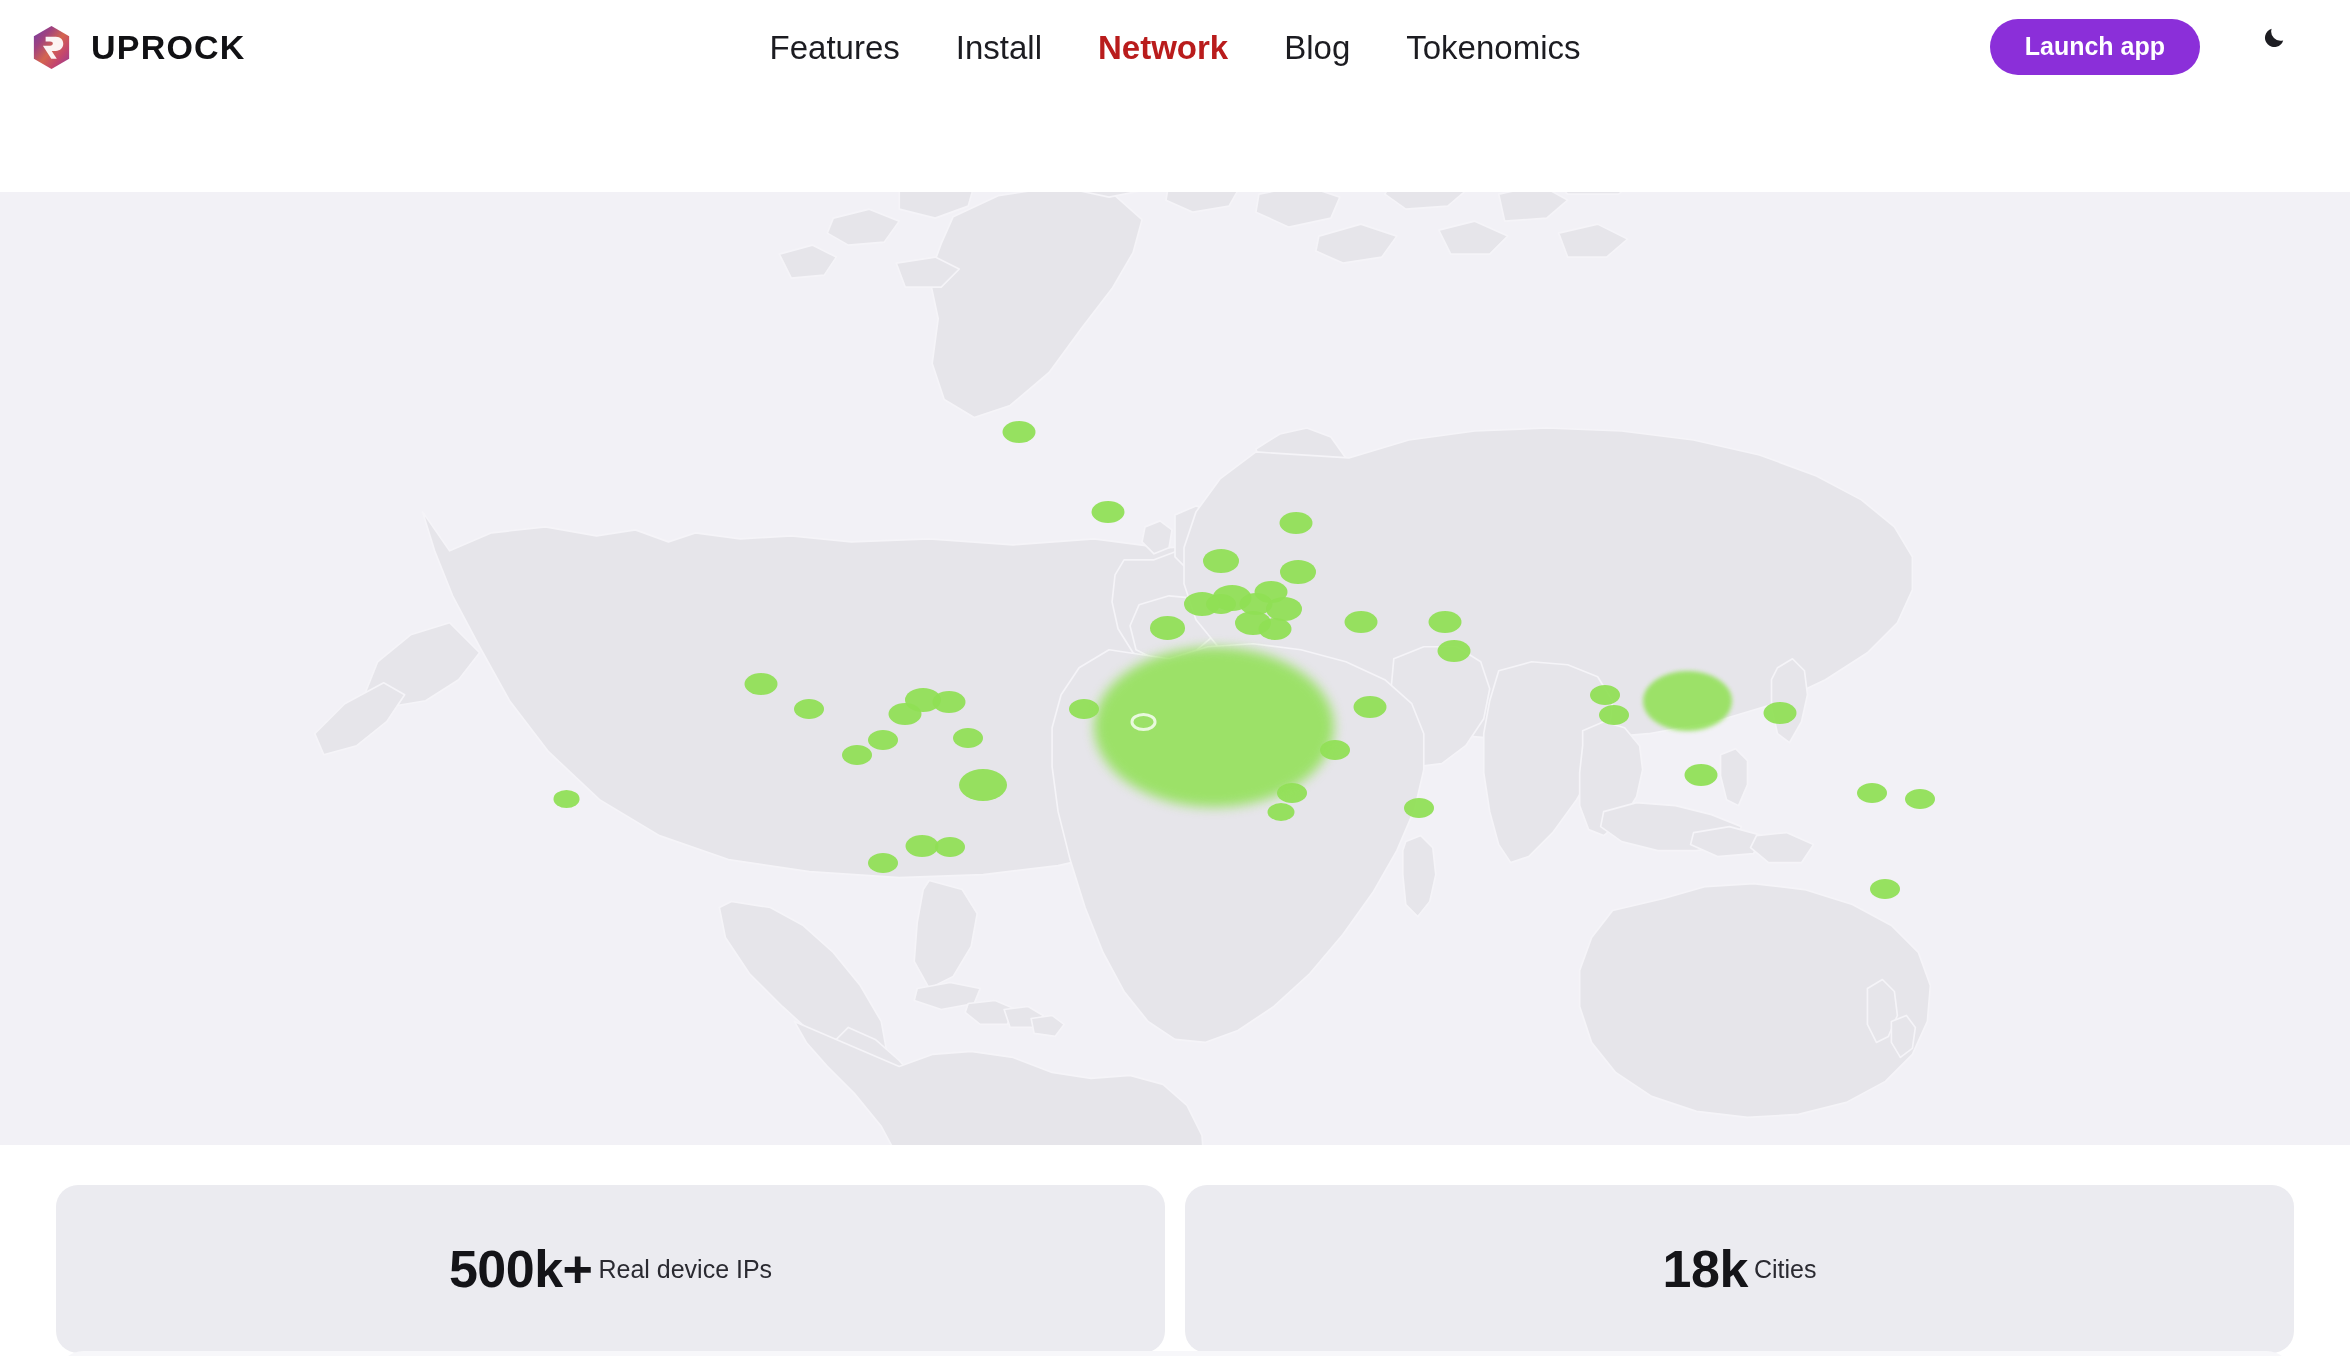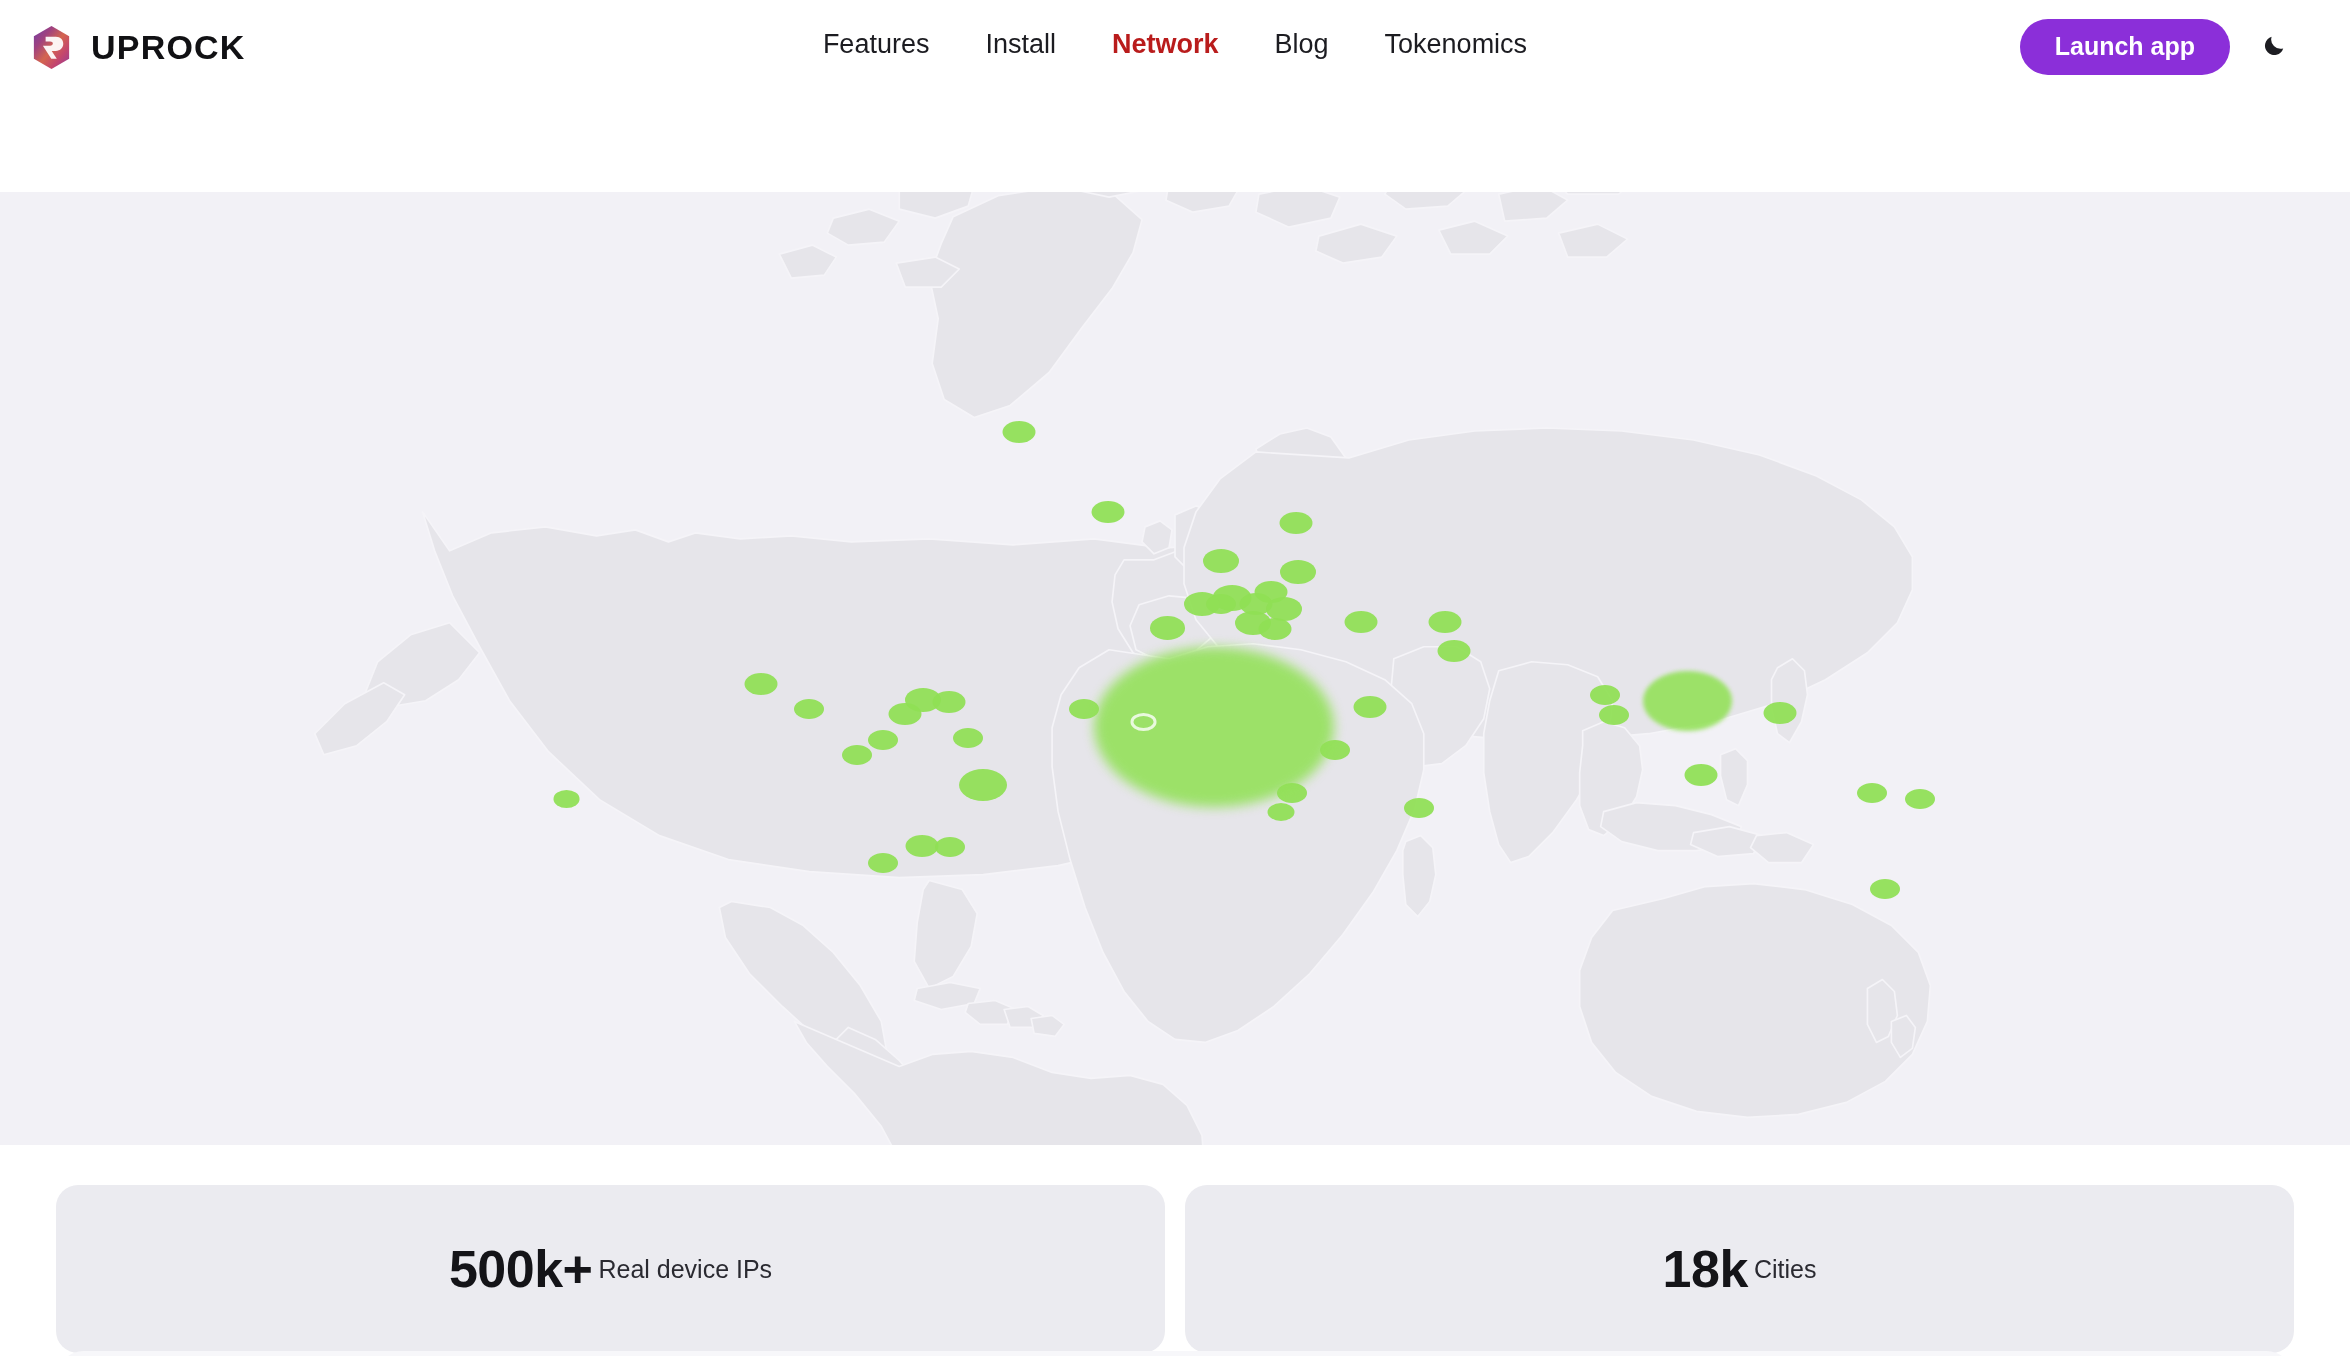--- a/index.html
+++ b/index.html
@@ -70,35 +70,34 @@
     display: flex;
     align-items: center;
     gap: 56px;
     position: absolute;
     left: 50%;
     transform: translateX(-50%);
     top: 28px;
   }
 
   .nav-item {
-    font-size: 27px;
+    font-size: 33px;
     font-weight: 400;
     color: #1c1c21;
     text-decoration: none;
     white-space: nowrap;
     cursor: pointer;
     line-height: 1.2;
   }
 
   .nav-item.is-active { color: #b91c1c; font-weight: 600; }
 
   .header-right {
     display: flex;
-    align-items: center;
-    gap: 24px;
+    gap: 54px;
     flex: 0 0 auto;
   }
 
   .launch-btn {
     background: #8b2fd9;
     color: #ffffff;
     border: none;
     border-radius: 999px;
     font-family: inherit;
     font-size: 25px;

